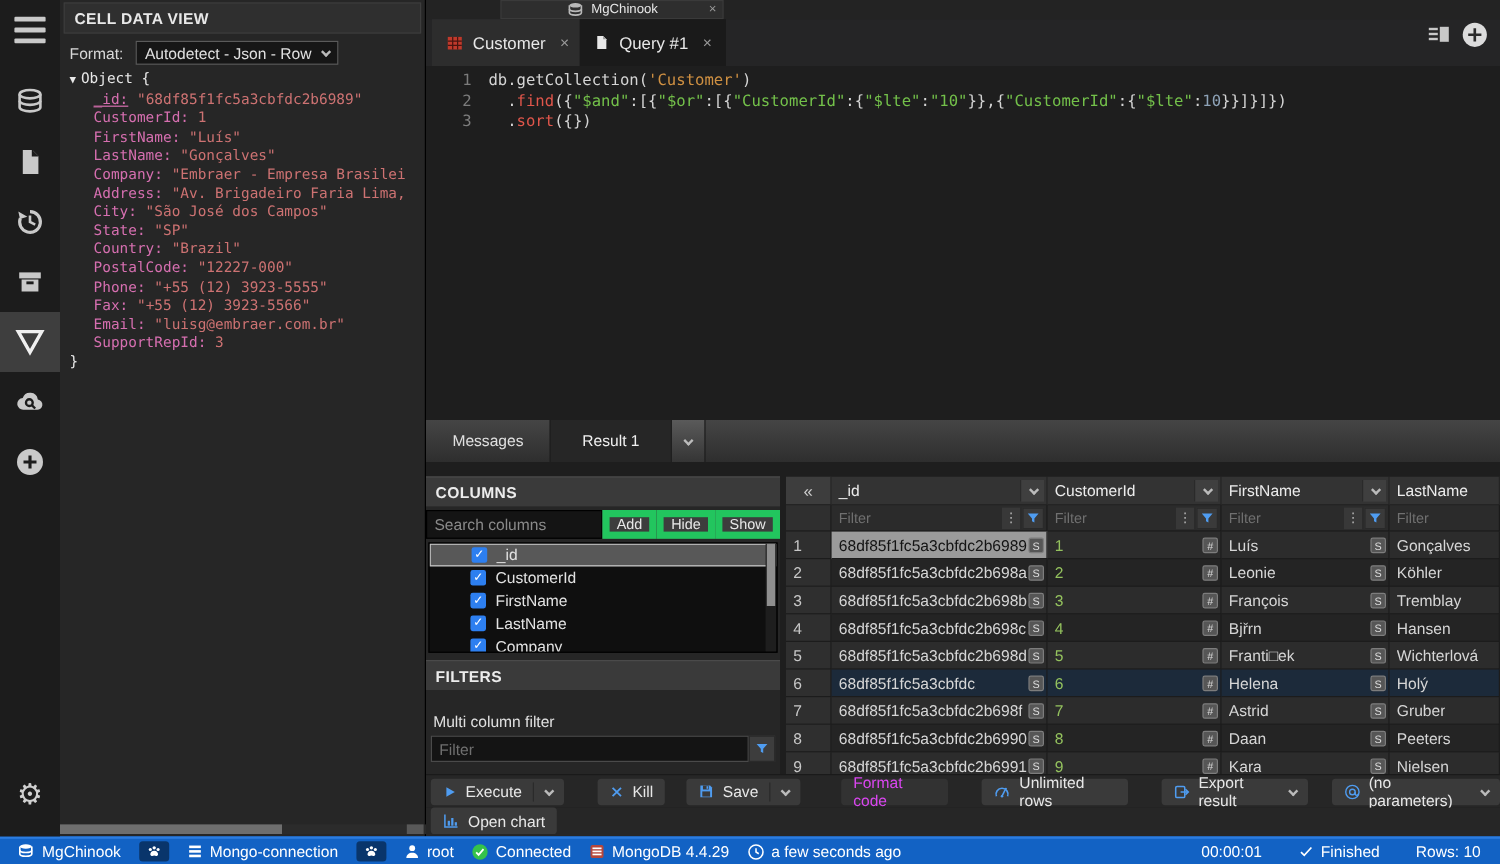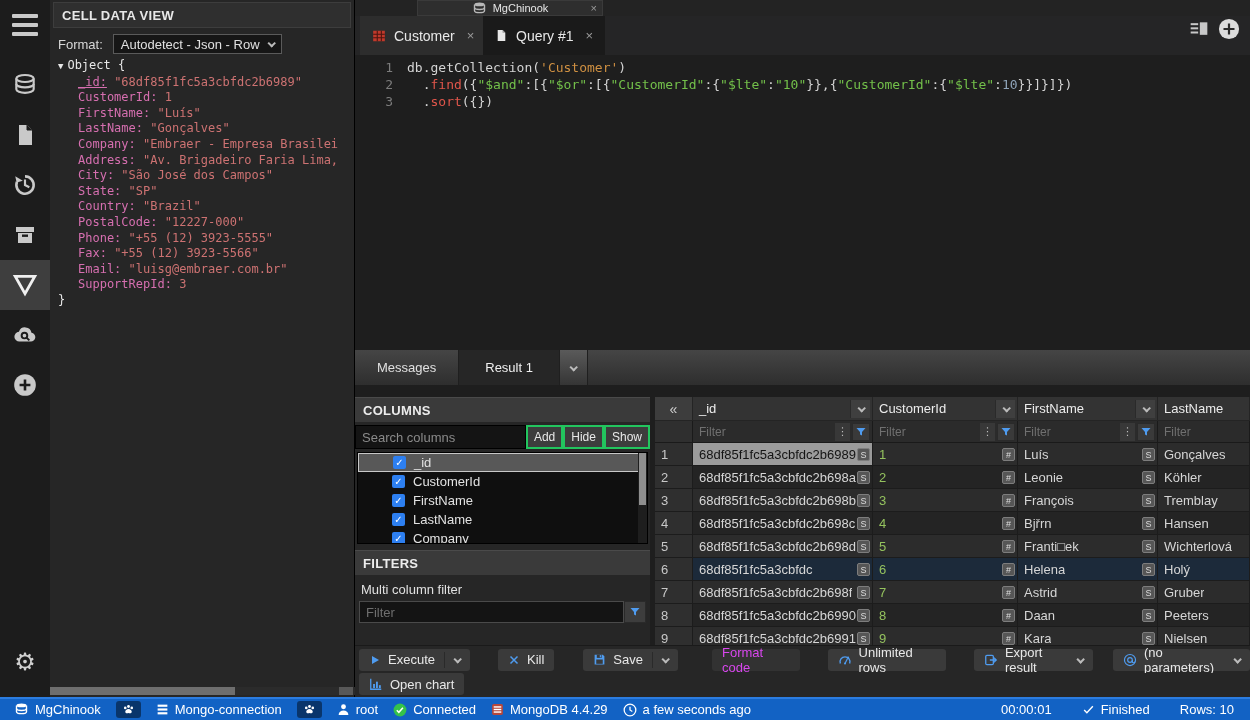--- a/index.html
+++ b/index.html
@@ -62,29 +62,29 @@
   #tab-result { display:flex; align-items:center; padding:0 26px; font-size:13px; color:#f0f0f0; background:#262626; border-left:1px solid #1f1f1f; border-right:1px solid #1f1f1f; cursor:pointer; }
   #tab-resdrop { width:28px; background:linear-gradient(#5a5a5a,#353535); border-right:1px solid #1f1f1f; display:flex; align-items:center; justify-content:center; cursor:pointer; }
 
   #results-body { position:absolute; left:0; top:397px; width:100%; height:260px; }
 
   
   #colpanel { position:absolute; left:0; top:0; width:295px; height:260px; background:#262626; }
   .panel-bar { height:25px; background:#3a3a3a; border-top:1px solid #4a4a4a; display:flex; align-items:center; padding-left:8px; font-weight:bold; font-size:13px; color:#ececec; letter-spacing:.3px; }
   #search-row { display:flex; margin:3px 0 3px 0; height:24px; }
   #search-input { flex:1; background:#141414; border:1px solid #000; color:#8a8a8a; font-size:13px; display:flex; align-items:center; padding-left:6px; cursor:text; }
-  .mini-btn { background:#3d3d3d; border:2px solid #22c55e; color:#e8e8e8; font-size:12px; display:flex; align-items:center; padding:0 6px; cursor:pointer; }
+  .mini-btn { background:#3d3d3d; border:6px solid #22c55e; color:#e8e8e8; font-size:12px; display:flex; align-items:center; padding:0 6px; cursor:pointer; }
   #col-list { position:relative; height:92px; background:#0f0f0f; border:1px solid #000; margin:0 2px; overflow:hidden; }
   .col-item { display:flex; align-items:center; gap:8px; height:19px; padding-left:34px; font-size:13px; color:#e2e2e2; cursor:pointer; }
   .col-item.selected { background:#585858; border:1px solid #c8c8c8; }
   .cbx { width:13px; height:13px; background:#2d7ff0; border-radius:2px; color:#fff; font-size:10px; line-height:13px; text-align:center; flex:0 0 13px; }
   #col-scroll { position:absolute; right:0; top:0; width:9px; height:100%; background:#1e1e1e; }
   #col-scroll .thumb { position:absolute; top:0; left:1px; width:7px; height:52px; background:#8f8f8f; }
   #filters-section { margin-top:6px; }
-  #mcf-label { font-size:13px; color:#e0e0e0; padding:7px 0 4px 6px; }
+  #mcf-label { font-size:13px; color:#e0e0e0; padding:7px 0 4px 6px;margin-top:12px; }
   #mcf-row { display:flex; height:22px; margin:0 4px 0 4px; }
   #mcf-input { flex:1; background:#141414; border:1px solid #4a4a4a; color:#6f6f6f; font-size:13px; display:flex; align-items:center; padding-left:6px; cursor:text; }
   .funnel-btn { width:22px; background:#3d3d3d; border:1px solid #2a2a2a; display:flex; align-items:center; justify-content:center; cursor:pointer; }
 
   
   #grid { position:absolute; left:300px; top:0; width:595px; height:260px; background:#1e1e1e; overflow:hidden; }
   #grid-header { display:flex; height:24px; }
   .gh-cell { background:#333; border-right:1px solid #242424; border-bottom:1px solid #242424; display:flex; align-items:center; font-size:13px; color:#ececec; padding-left:6px; cursor:pointer; }
   .gh-gutter { background:#3d3d3d; justify-content:center; color:#cfcfcf; font-size:14px; padding-left:0; }
   .gh-drop { margin-left:auto; width:20px; height:18px; background:#3f3f3f; border-left:1px solid #2a2a2a; display:flex; align-items:center; justify-content:center; margin-right:2px; cursor:pointer; }
@@ -594,21 +594,21 @@
           <span class="chev"></span>
         </div>
         <div class="tbtn" style="margin-left: 18px;">
           <span class="ticon">
             <svg width="12" height="12" viewBox="0 0 24 24">
               <path d="M5 5l14 14M19 5L5 19" stroke="#4f9cf0" stroke-width="3"></path>
             </svg>
           </span>
           <span>Kill</span>
         </div>
-        <div class="tbtn" style="margin-left: 19px; justify-content: center;">
+        <div class="tbtn" style="margin-left: 8px; justify-content: center;">
           <span class="ticon">
             <svg width="13" height="13" viewBox="0 0 24 24">
               <path d="M3 3h15l3 3v15H3z" fill="#4f9cf0"></path>
               <rect x="7" y="3" width="9" height="6" fill="#3a3a3a"></rect>
               <rect x="12.5" y="4" width="2.5" height="4" fill="#4f9cf0"></rect>
               <rect x="6" y="12" width="12" height="8" fill="#3a3a3a"></rect>
             </svg>
           </span>
           <span>Save</span>
           <span class="divider"></span>

